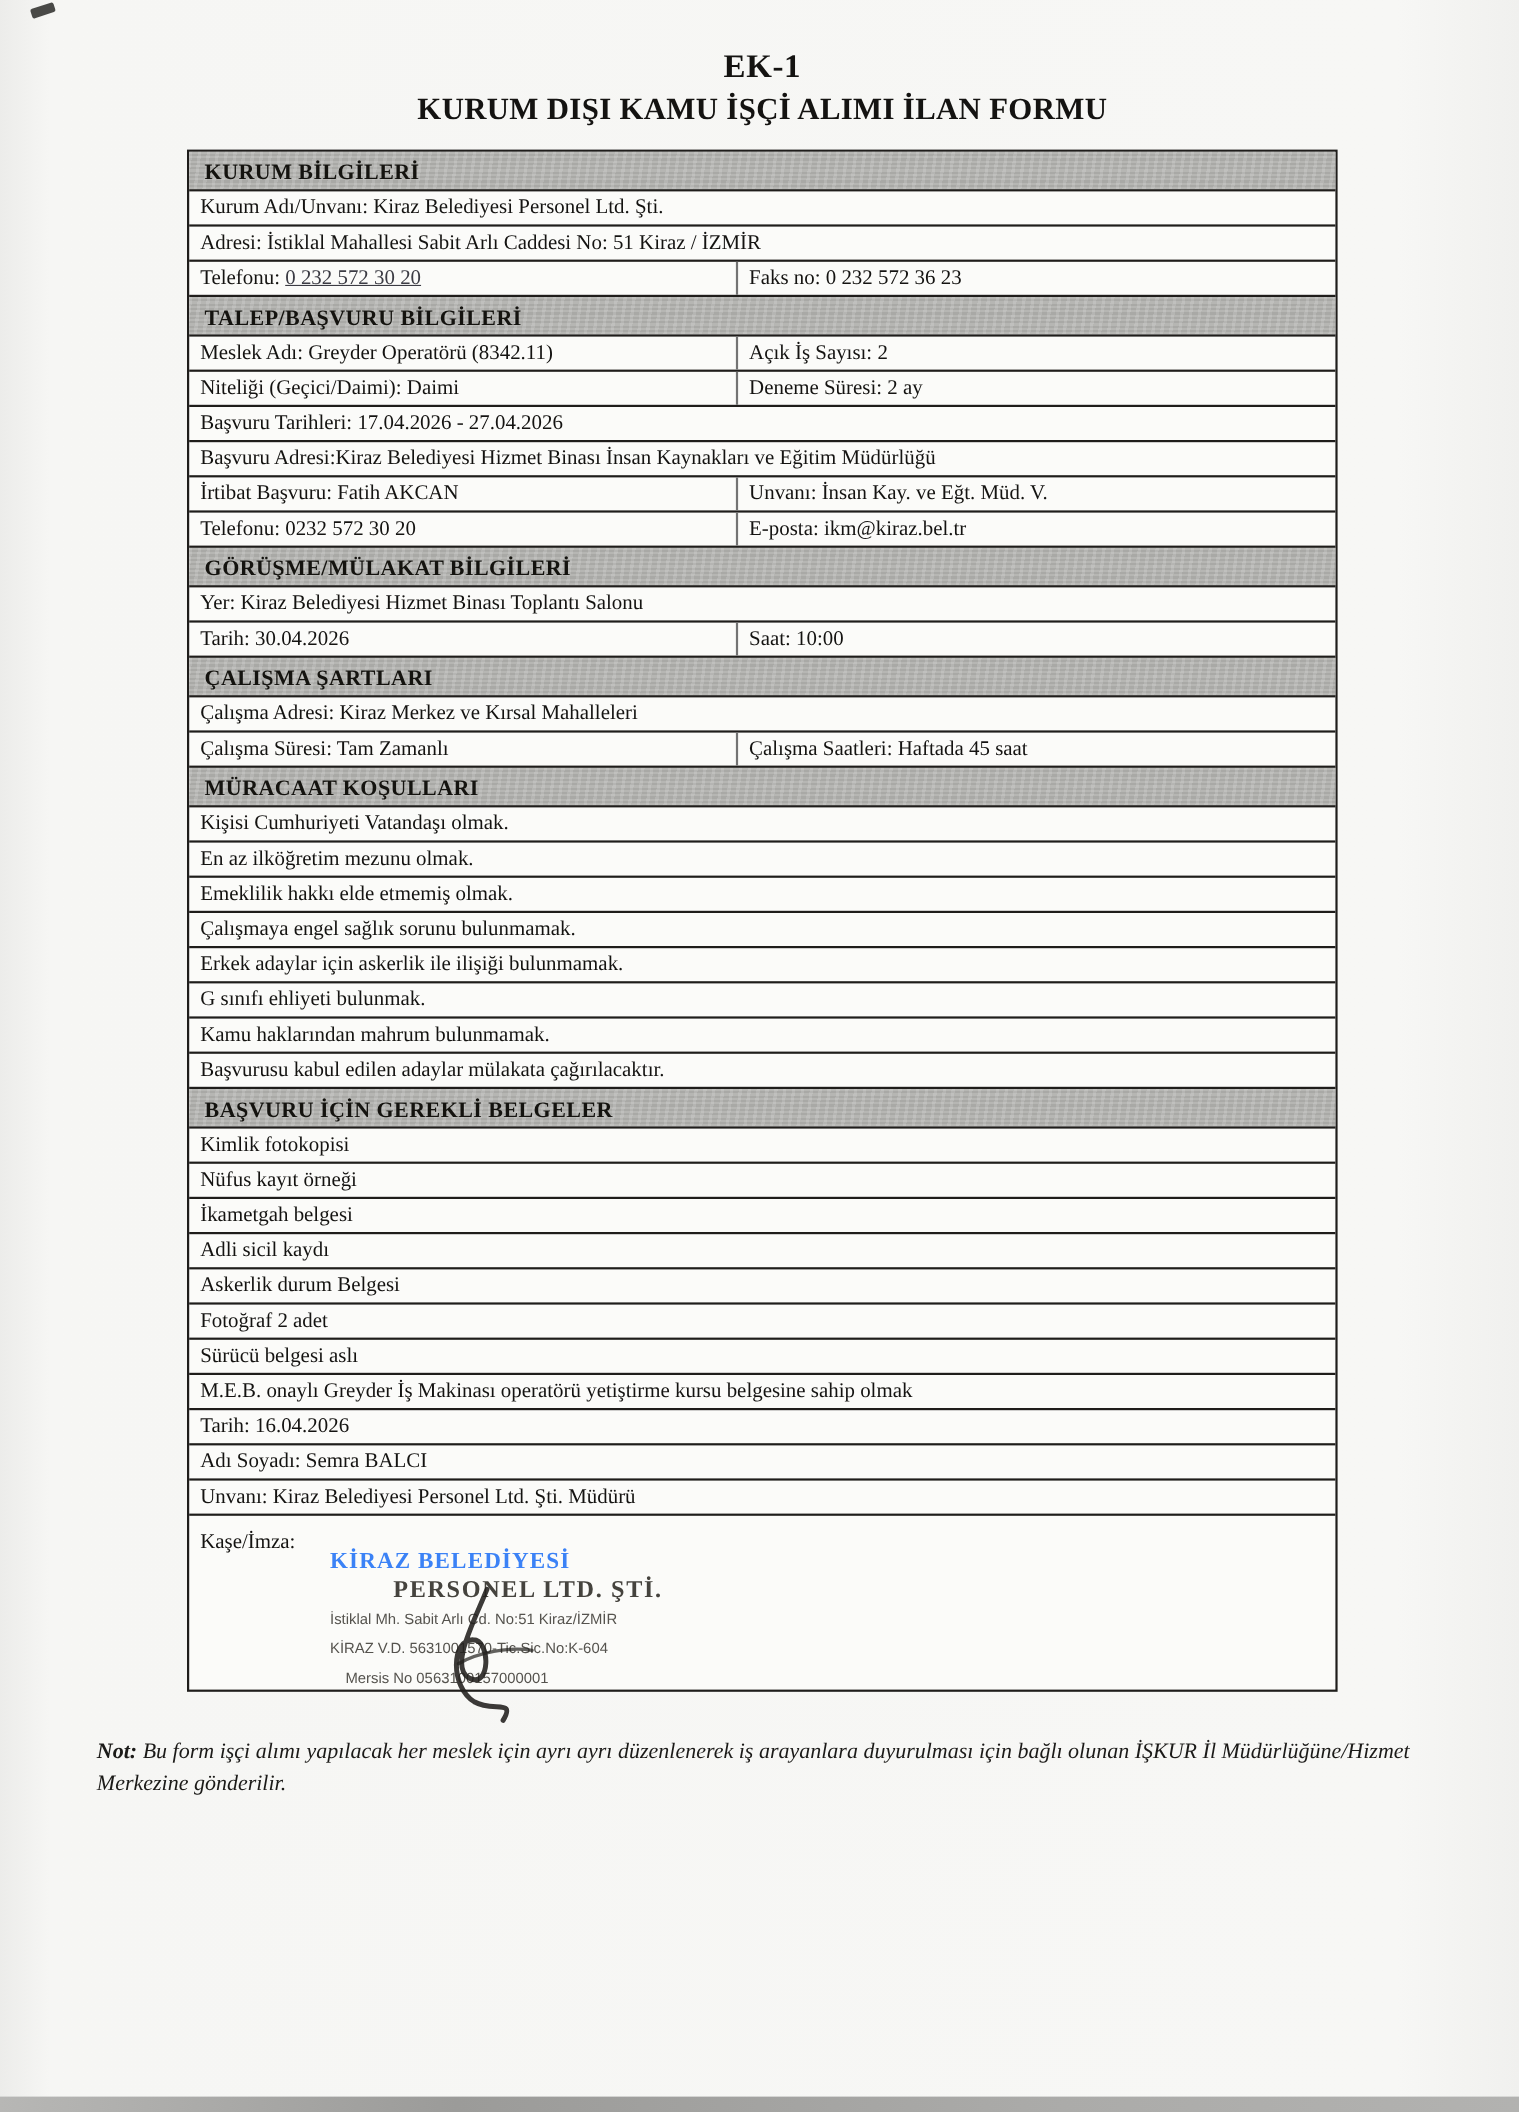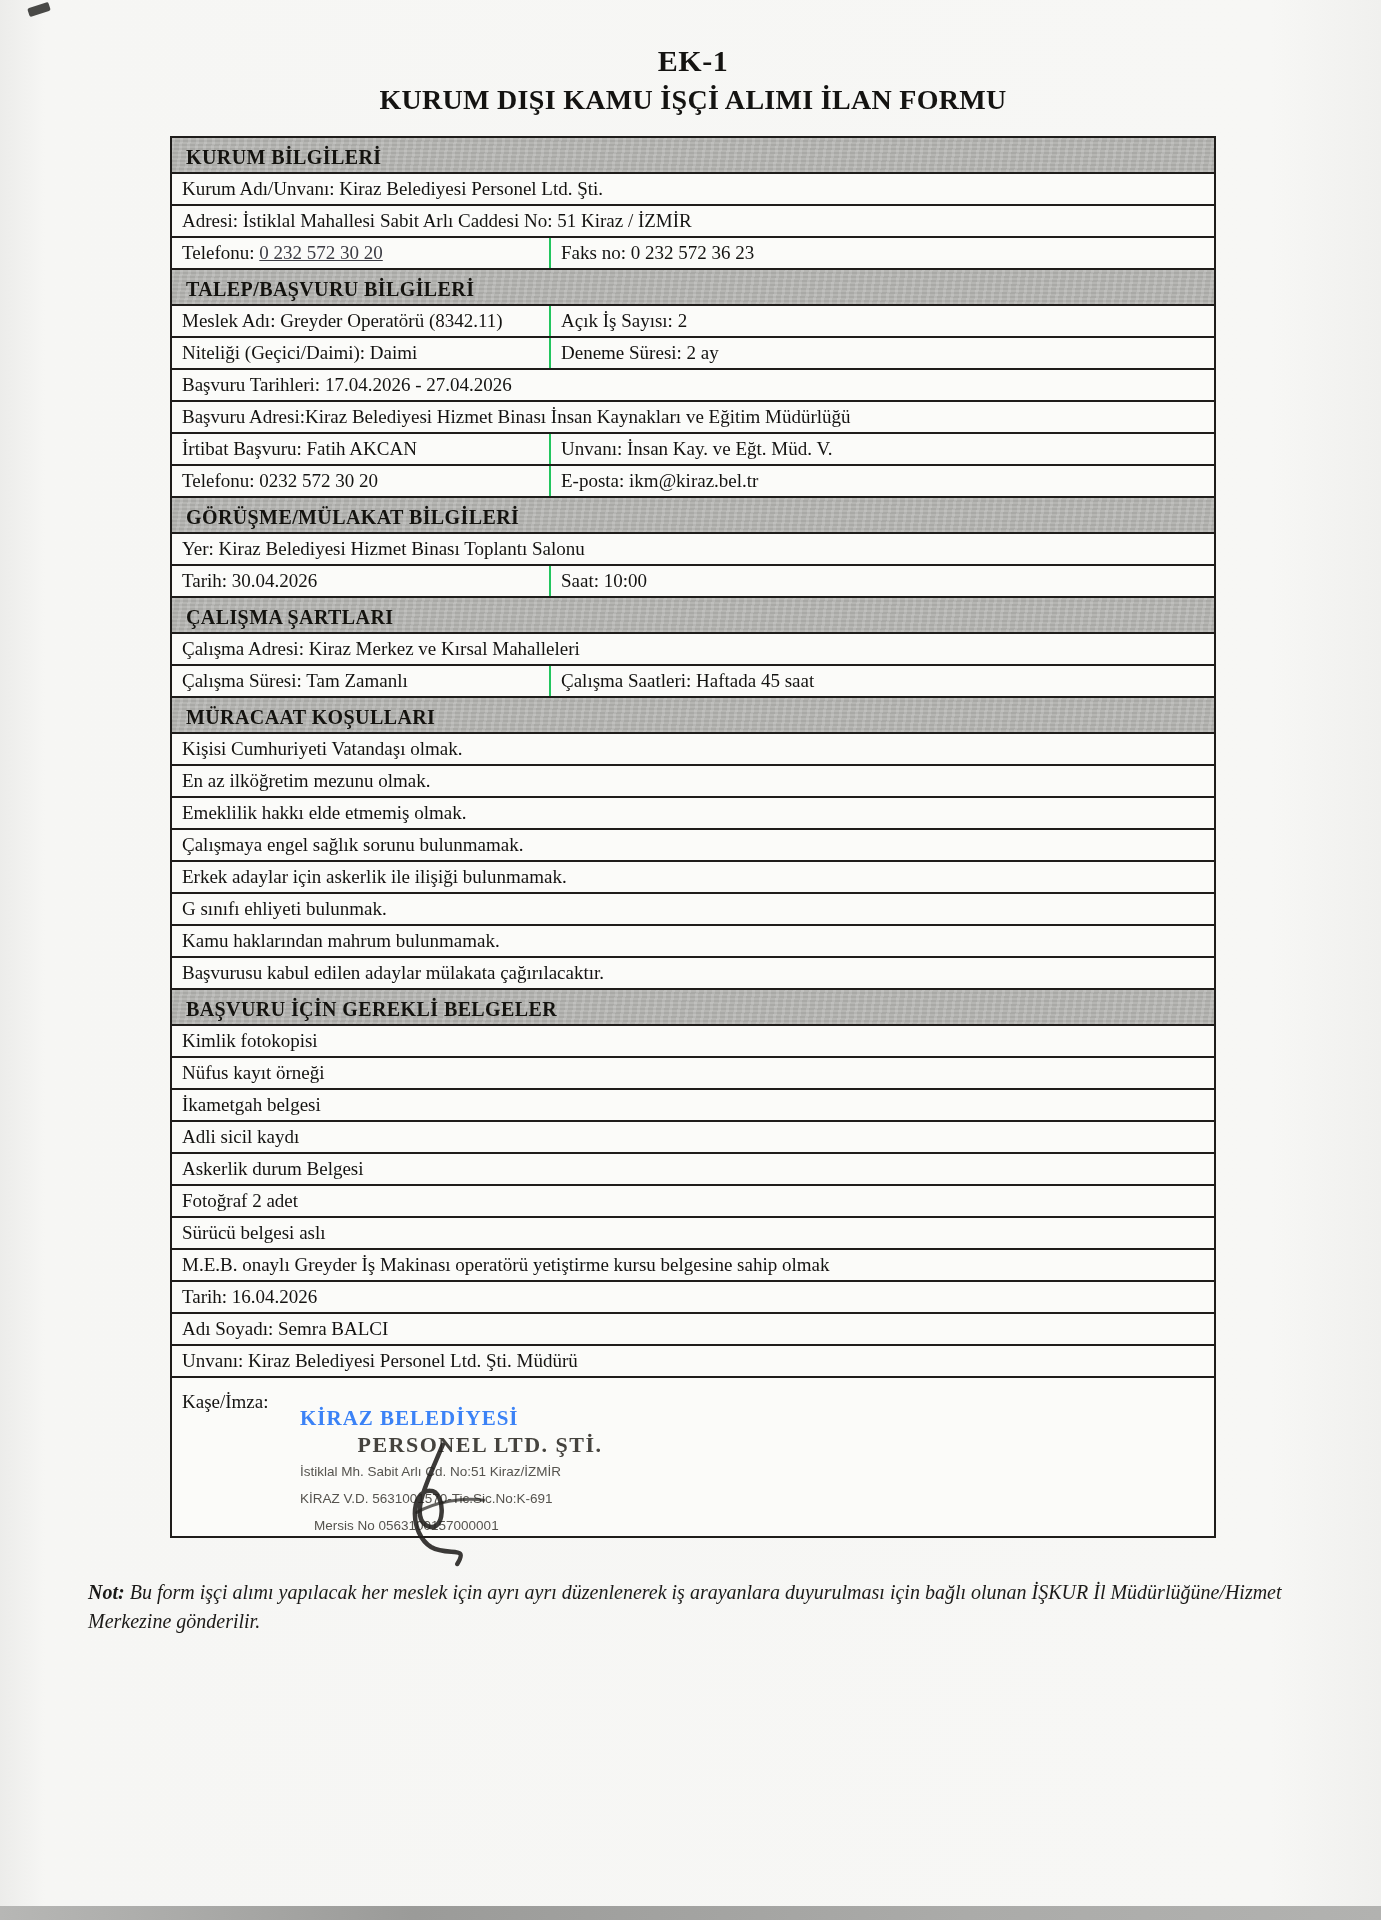--- a/index.html
+++ b/index.html
@@ -38,21 +38,21 @@
     padding-left:14px;
     color:#14130f;
     background:
       repeating-linear-gradient(97deg, rgba(255,255,255,.14) 0 3px, rgba(0,0,0,0) 3px 8px),
       repeating-linear-gradient(0deg,#b6b6b3 0 2px,#a9a9a6 2px 4px);
   }
   .row{font-size:19px;line-height:25px;}
   .row.full{padding:2px 10px 3px;min-height:25px;}
   .row.cols{display:flex;}
   .cell{box-sizing:border-box;padding:2px 10px 3px;min-height:25px;}
-  .cell.left{width:379px;border-right:2px solid #22c55e;}
+  .cell.left{width:499px;border-right:2px solid #737373;}
   .cell.right{flex:1;}
   .link-like{color:#3c3c44;text-decoration:underline;}
 
   .kase-row{position:relative;height:158px;font-size:19px;}
   .kase-label{padding:11px 10px;font-family:Liberation Serif, serif;}
   .stamp{
     position:absolute;left:128px;top:28px;width:360px;
     color:#46443f;
   }
   .stamp-line1{font-size:21px;font-weight:bold;letter-spacing:1px;color:#3b82f6;}
@@ -153,21 +153,21 @@
     <div class="row full">Tarih: 16.04.2026</div>
     <div class="row full">Adı Soyadı: Semra BALCI</div>
     <div class="row full">Unvanı: Kiraz Belediyesi Personel Ltd. Şti. Müdürü</div>
 
     <div class="row kase-row">
       <div class="kase-label">Kaşe/İmza:</div>
       <div class="stamp">
         <div class="stamp-line1">KİRAZ BELEDİYESİ</div>
         <div class="stamp-line2">PERSONEL LTD. ŞTİ.</div>
         <div class="stamp-small">İstiklal Mh. Sabit Arlı Cd. No:51 Kiraz/İZMİR</div>
-        <div class="stamp-small">KİRAZ V.D. 5631001570-Tic.Sic.No:K-691</div>
+        <div class="stamp-small">KİRAZ V.D. 5631001570-Tic.Sic.No:K-604</div>
         <div class="stamp-small indent">Mersis No 0563100157000001</div>
         <svg class="signature" viewBox="0 0 130 130" xmlns="http://www.w3.org/2000/svg">
           <path d="M78,6 C60,38 36,72 52,84 C70,97 76,52 60,50 C40,47 34,90 54,106 C70,118 92,108 78,126" fill="none" stroke="#211f1c" stroke-width="4.5" stroke-linecap="round" opacity="0.88"></path>
           <path d="M44,70 C62,62 92,60 112,66" fill="none" stroke="#211f1c" stroke-width="3" stroke-linecap="round" opacity="0.7"></path>
         </svg>
       </div>
     </div>
 
   </div>
 

